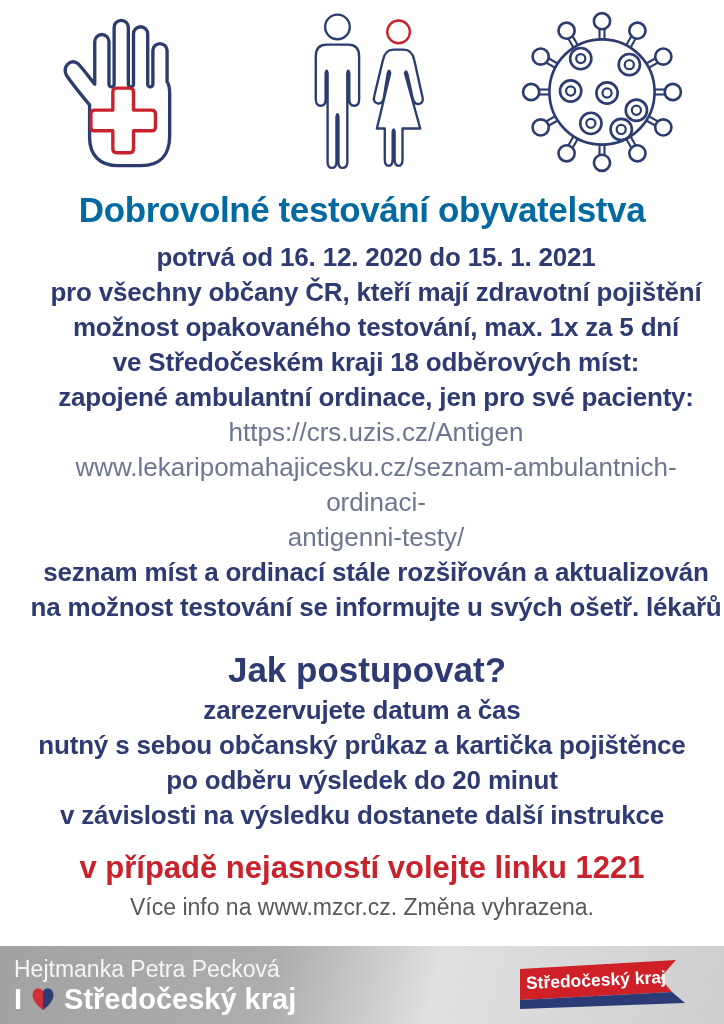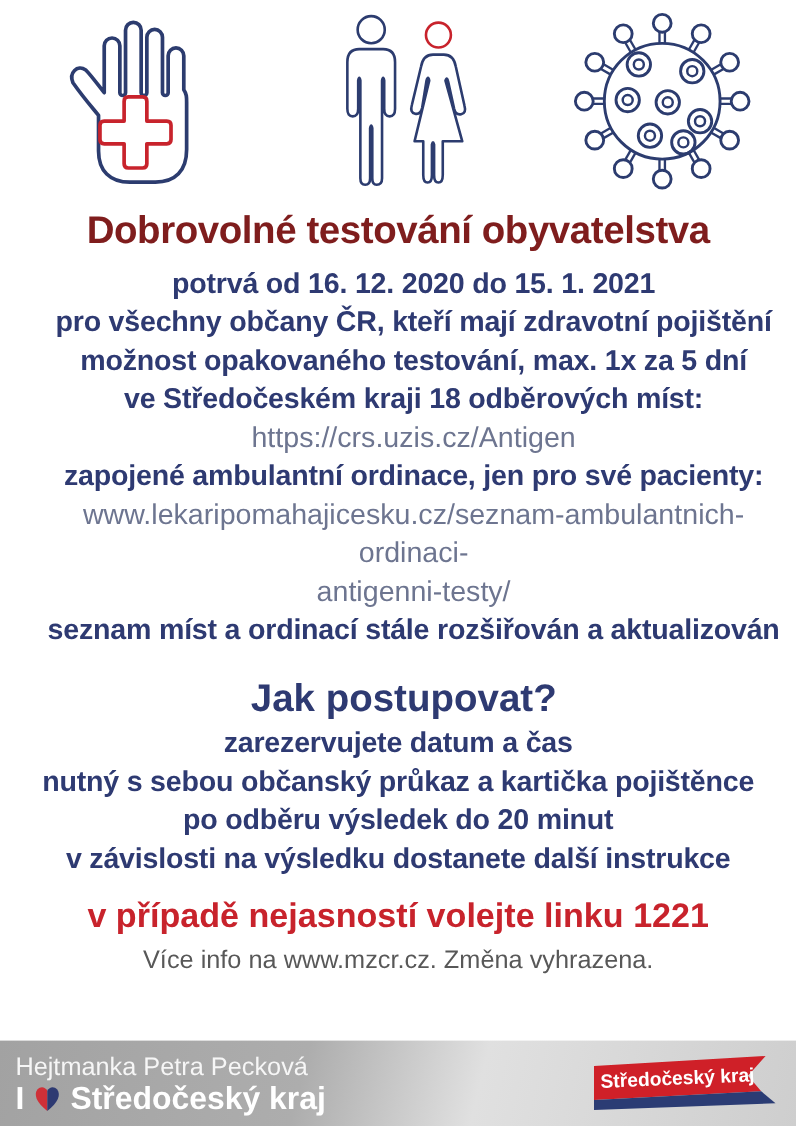--- a/index.html
+++ b/index.html
@@ -8,39 +8,39 @@
     font-family:"Liberation Sans","DejaVu Sans",sans-serif;
     text-align:center;
   }
   .icons-row{
     display:flex;align-items:center;height:180px;padding:4px 36px 0 56px;box-sizing:border-box;
   }
   .icon-couple{margin-left:120px;}
   .icon-virus{margin-left:auto;}
   .title{
     margin:6px 0 0;font-size:35px;line-height:47px;font-weight:700;
-    color:#7f1d1d;letter-spacing:-0.4px;
+    color:#0369a1;letter-spacing:-0.4px;
   }
   .line{
     font-size:26px;line-height:35px;font-weight:700;color:#2e3a72;letter-spacing:-0.2px;
   }
   .lines-block{margin-top:7px;margin-left:28px;}
   .line.gray{font-weight:400;color:#6d7590;letter-spacing:0;}
   .how-heading{
     margin:22px 0 0;font-size:35px;line-height:46px;font-weight:700;color:#2e3a72;padding-left:10px;
   }
   .hotline{
     margin-top:13px;font-size:31px;line-height:44px;font-weight:700;color:#c8232c;
   }
   .note{font-size:23px;line-height:34px;font-weight:400;color:#585858;margin-top:0;}
   .footer{
     position:absolute;left:0;bottom:0;width:724px;height:78px;
     background:linear-gradient(104deg,#a2a2a2 0%,#adadad 38%,#e0e0e0 60%,#cecece 100%);
     display:flex;align-items:center;justify-content:space-between;
-    padding:0 16px 0 14px;box-sizing:border-box;text-align:left;
+    padding:0 36px 0 14px;box-sizing:border-box;text-align:left;
   }
   .footer-name{font-size:23px;line-height:28px;color:#f6f6f6;font-weight:400;}
   .footer-love{display:flex;align-items:center;gap:6px;font-size:29px;line-height:33px;color:#ffffff;font-weight:700;}
   .footer-logo{margin-top:2px;}
 </style>
 </head>
 <body>
 
 <div class="poster">
 
@@ -124,25 +124,26 @@
 
   <h1 class="title">
     <span>Dobrovolné testování obyvatelstva</span><br>
   </h1>
 
   <div class="lines-block">
     <div class="line">potrvá od 16. 12. 2020 do 15. 1. 2021</div>
     <div class="line">pro všechny občany ČR, kteří mají zdravotní pojištění</div>
     <div class="line">možnost opakovaného testování, max. 1x za 5 dní</div>
     <div class="line">ve Středočeském kraji 18 odběrových míst:</div>
+    <div class="line">zapojené ambulantní ordinace, jen pro své pacienty:</div>
     <div class="line gray">https://crs.uzis.cz/Antigen</div>
-    <div class="line">zapojené ambulantní ordinace, jen pro své pacienty:</div>
     <div class="line gray">www.lekaripomahajicesku.cz/seznam-ambulantnich-ordinaci-</div>
     <div class="line gray">antigenni-testy/</div>
     <div class="line">seznam míst a ordinací stále rozšiřován a aktualizován</div>
+    <div class="line">na možnost testování se informujte u svých ošetř. lékařů</div>
   </div>
 
   <h2 class="how-heading">Jak postupovat?</h2>
   <div>
     <div class="line">zarezervujete datum a čas</div>
     <div class="line">nutný s sebou občanský průkaz a kartička pojištěnce</div>
     <div class="line">po odběru výsledek do 20 minut</div>
     <div class="line">v závislosti na výsledku dostanete další instrukce</div>
   </div>
 

